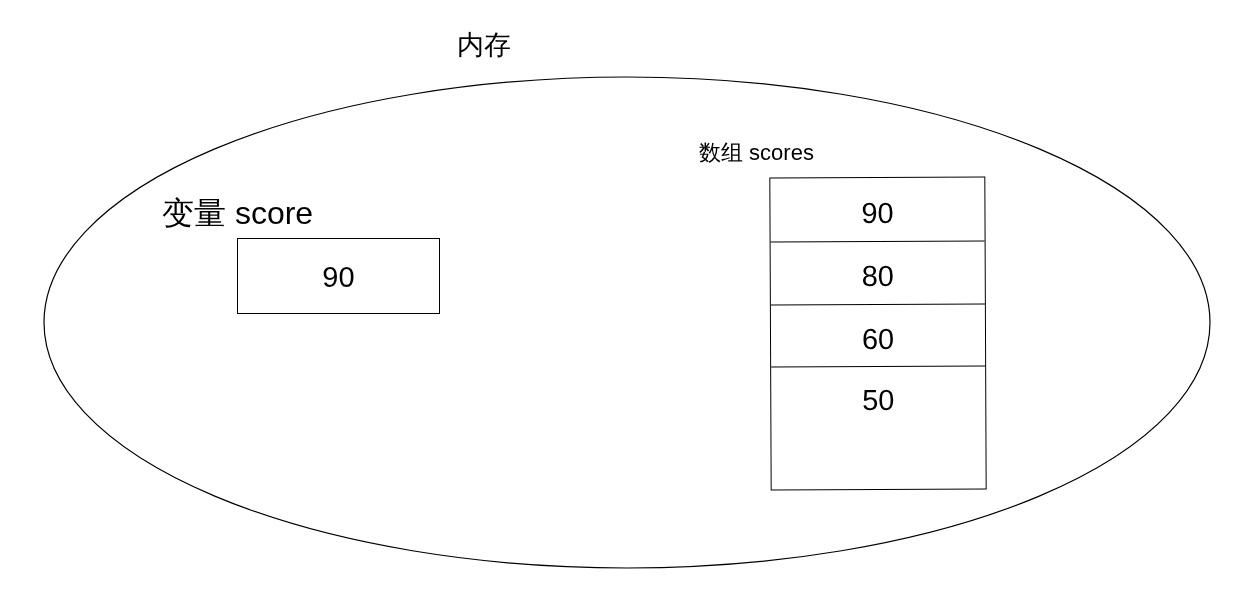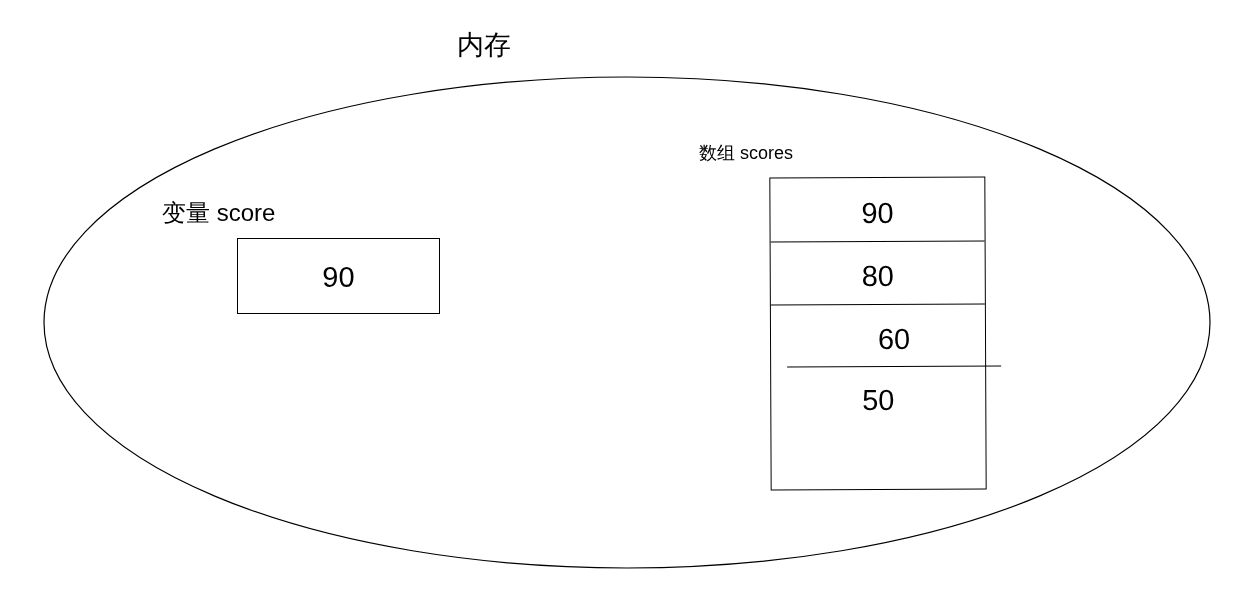--- a/index.html
+++ b/index.html
@@ -36,30 +36,30 @@
     top: 29px;
     font-size: 27px;
     line-height: 32px;
     white-space: nowrap;
     letter-spacing: 0px;
   }
   .var-label {
     position: absolute;
     left: 162px;
     top: 197px;
-    font-size: 24px;
+    font-size: 32px;
     line-height: 32px;
     white-space: nowrap;
     text-align: right;
   }
   .arr-label {
     position: absolute;
     left: 699px;
     top: 137px;
-    font-size: 18px;
+    font-size: 22px;
     line-height: 32px;
     white-space: nowrap;
   }
   .var-box {
     position: absolute;
     left: 237px;
     top: 238px;
     width: 203px;
     height: 76px;
     border: 1.4px solid #000000;
@@ -122,21 +122,21 @@
 
   <div class="arr-label">数组 scores</div>
 
   <div class="array-table">
     <div class="array-row" style="height:64px;">
       <span class="cell-value">90</span>
     </div>
     <div class="array-row" style="height:63px;text-align:right;">
       <span class="cell-value">80</span>
     </div>
-    <div class="array-row" style="height:62px;margin-left:16px;">
+    <div class="array-row" style="height:62px;">
       <span class="cell-value">60</span>
     </div>
     <div class="array-row" style="height:59px;">
       <span class="cell-value">50</span>
     </div>
   </div>
 
 </div>
 
 </body></html>

